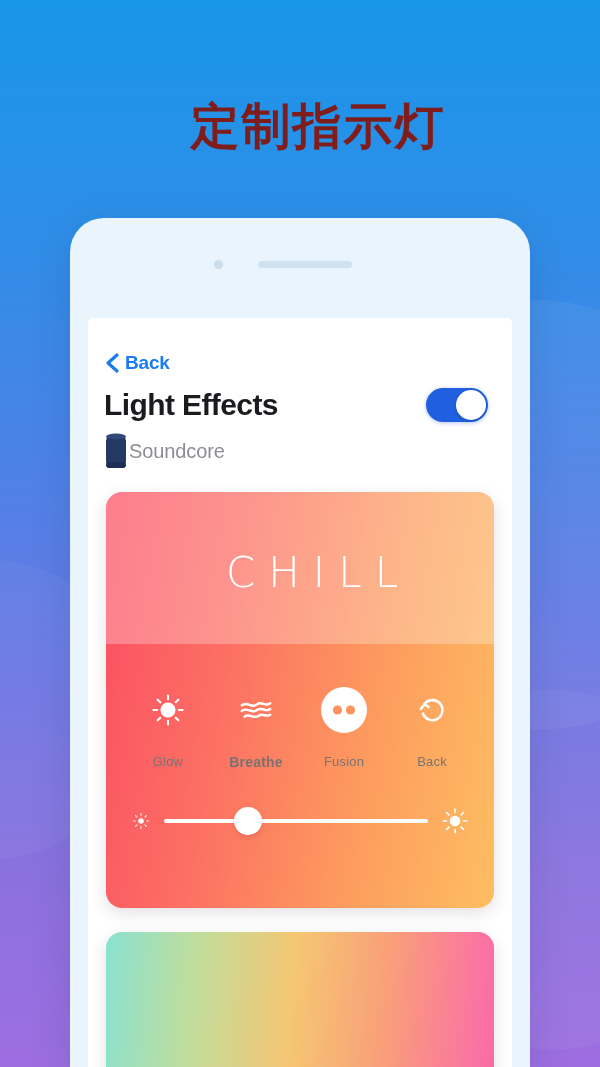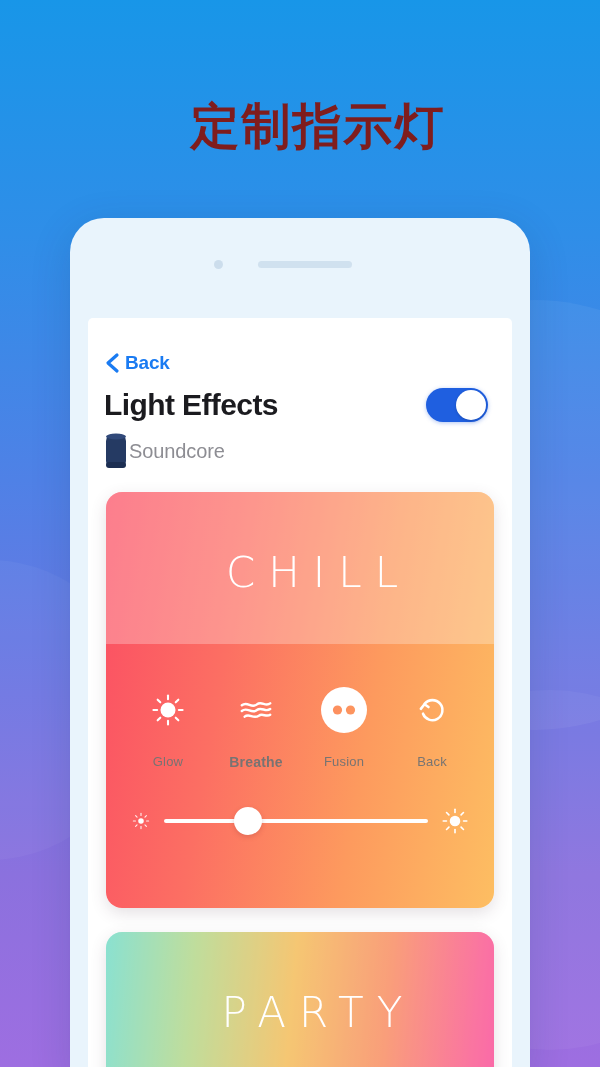--- a/index.html
+++ b/index.html
@@ -363,18 +363,17 @@
               <line x1="26.4" y1="5.6" x2="23.5" y2="8.5"></line>
               <line x1="8.5" y1="23.5" x2="5.6" y2="26.4"></line>
             </g>
           </svg>
         </div>
       </div>
 
       <div class="card card-party">
         <div class="card-bg party-bg"></div>
         <div class="card-top-wash"></div>
-        <div class="card-name">PARTY</div>
       </div>
 
     </div>
   </div>
 </div>
 
 </body></html>

